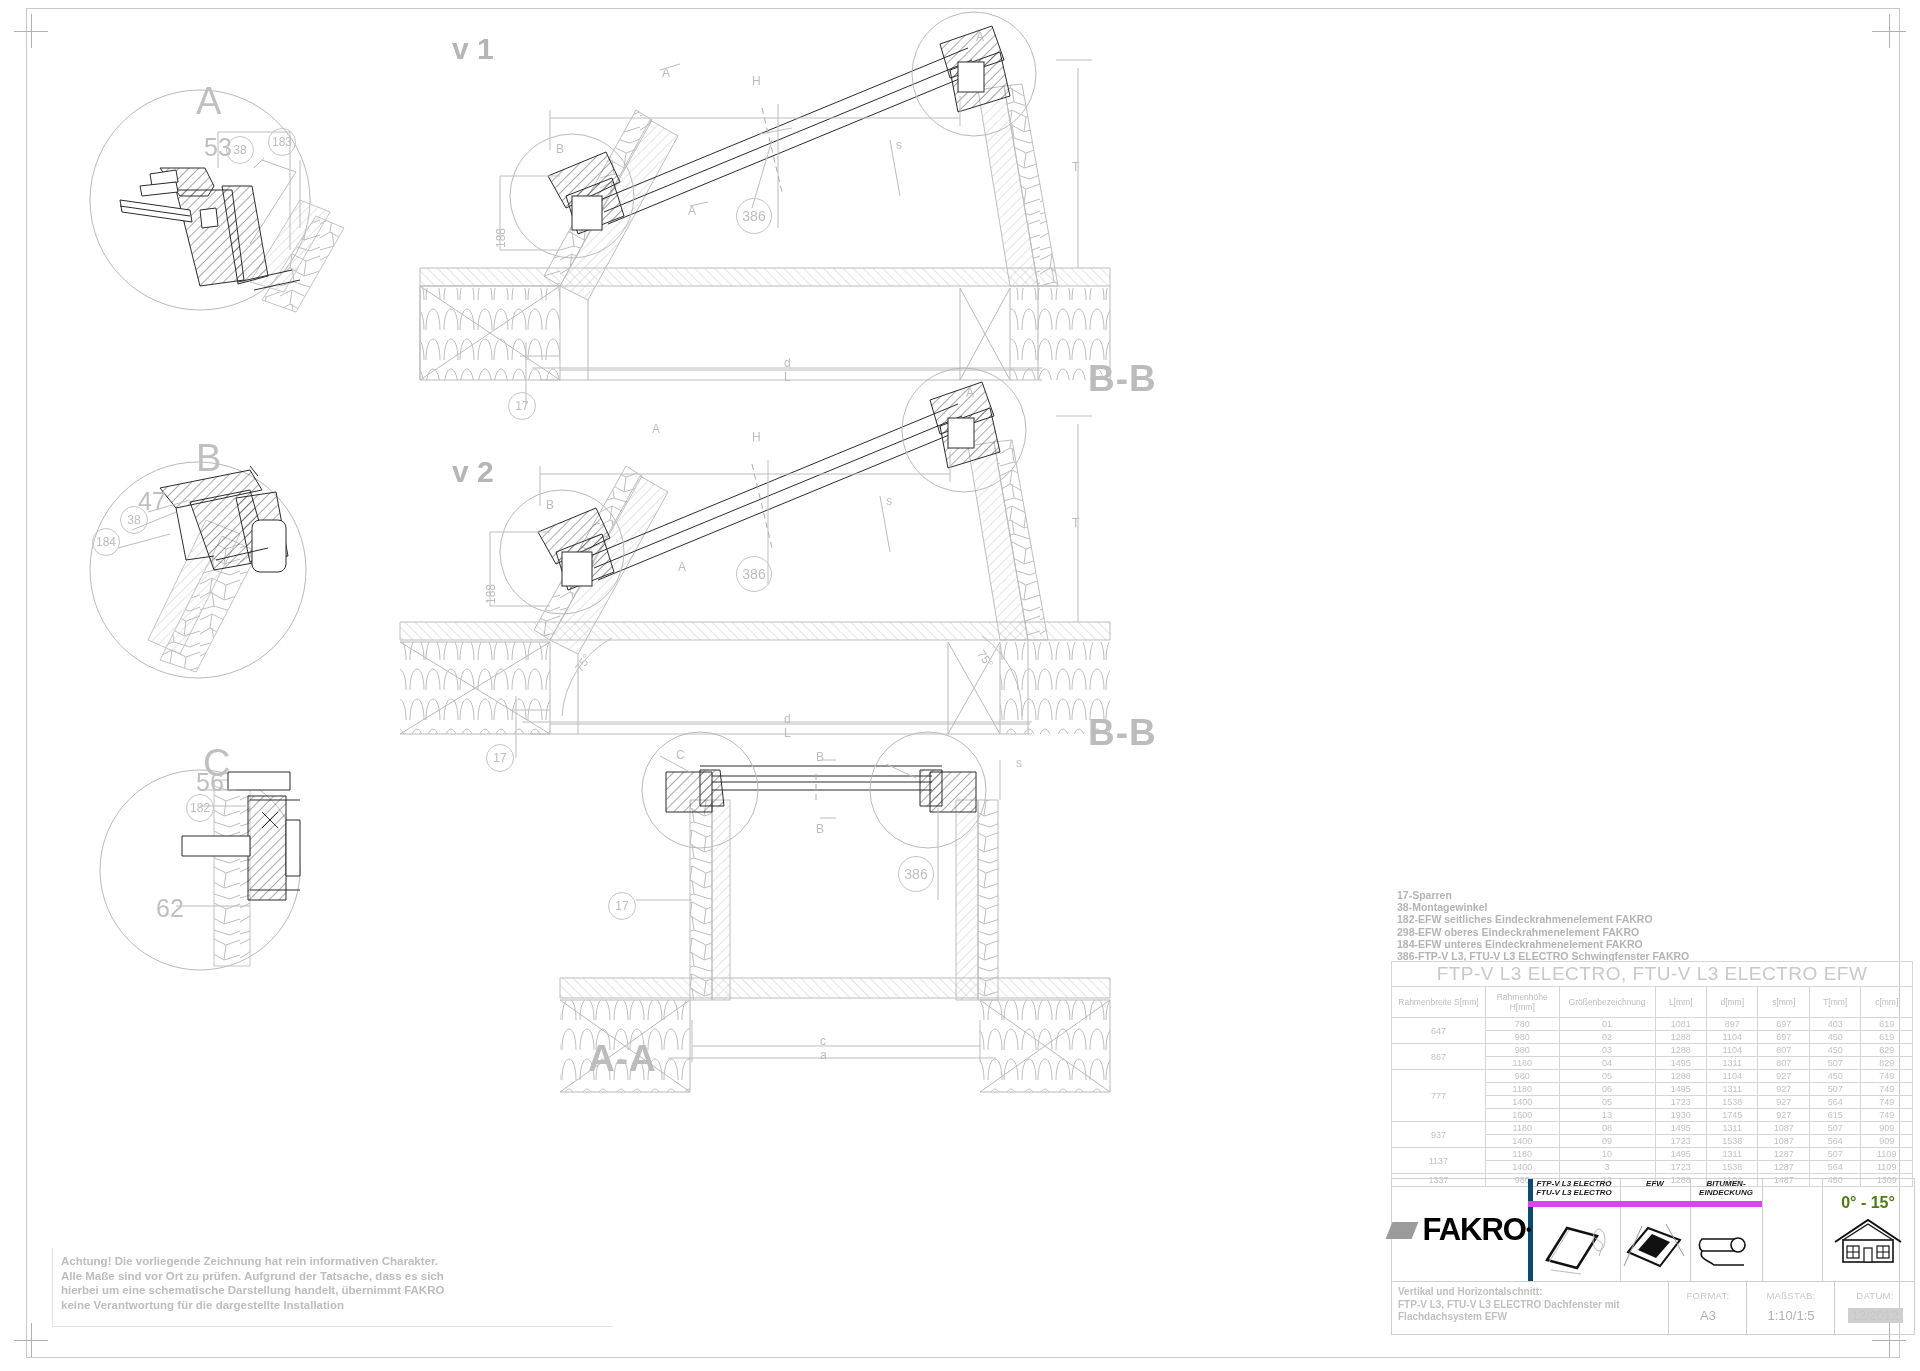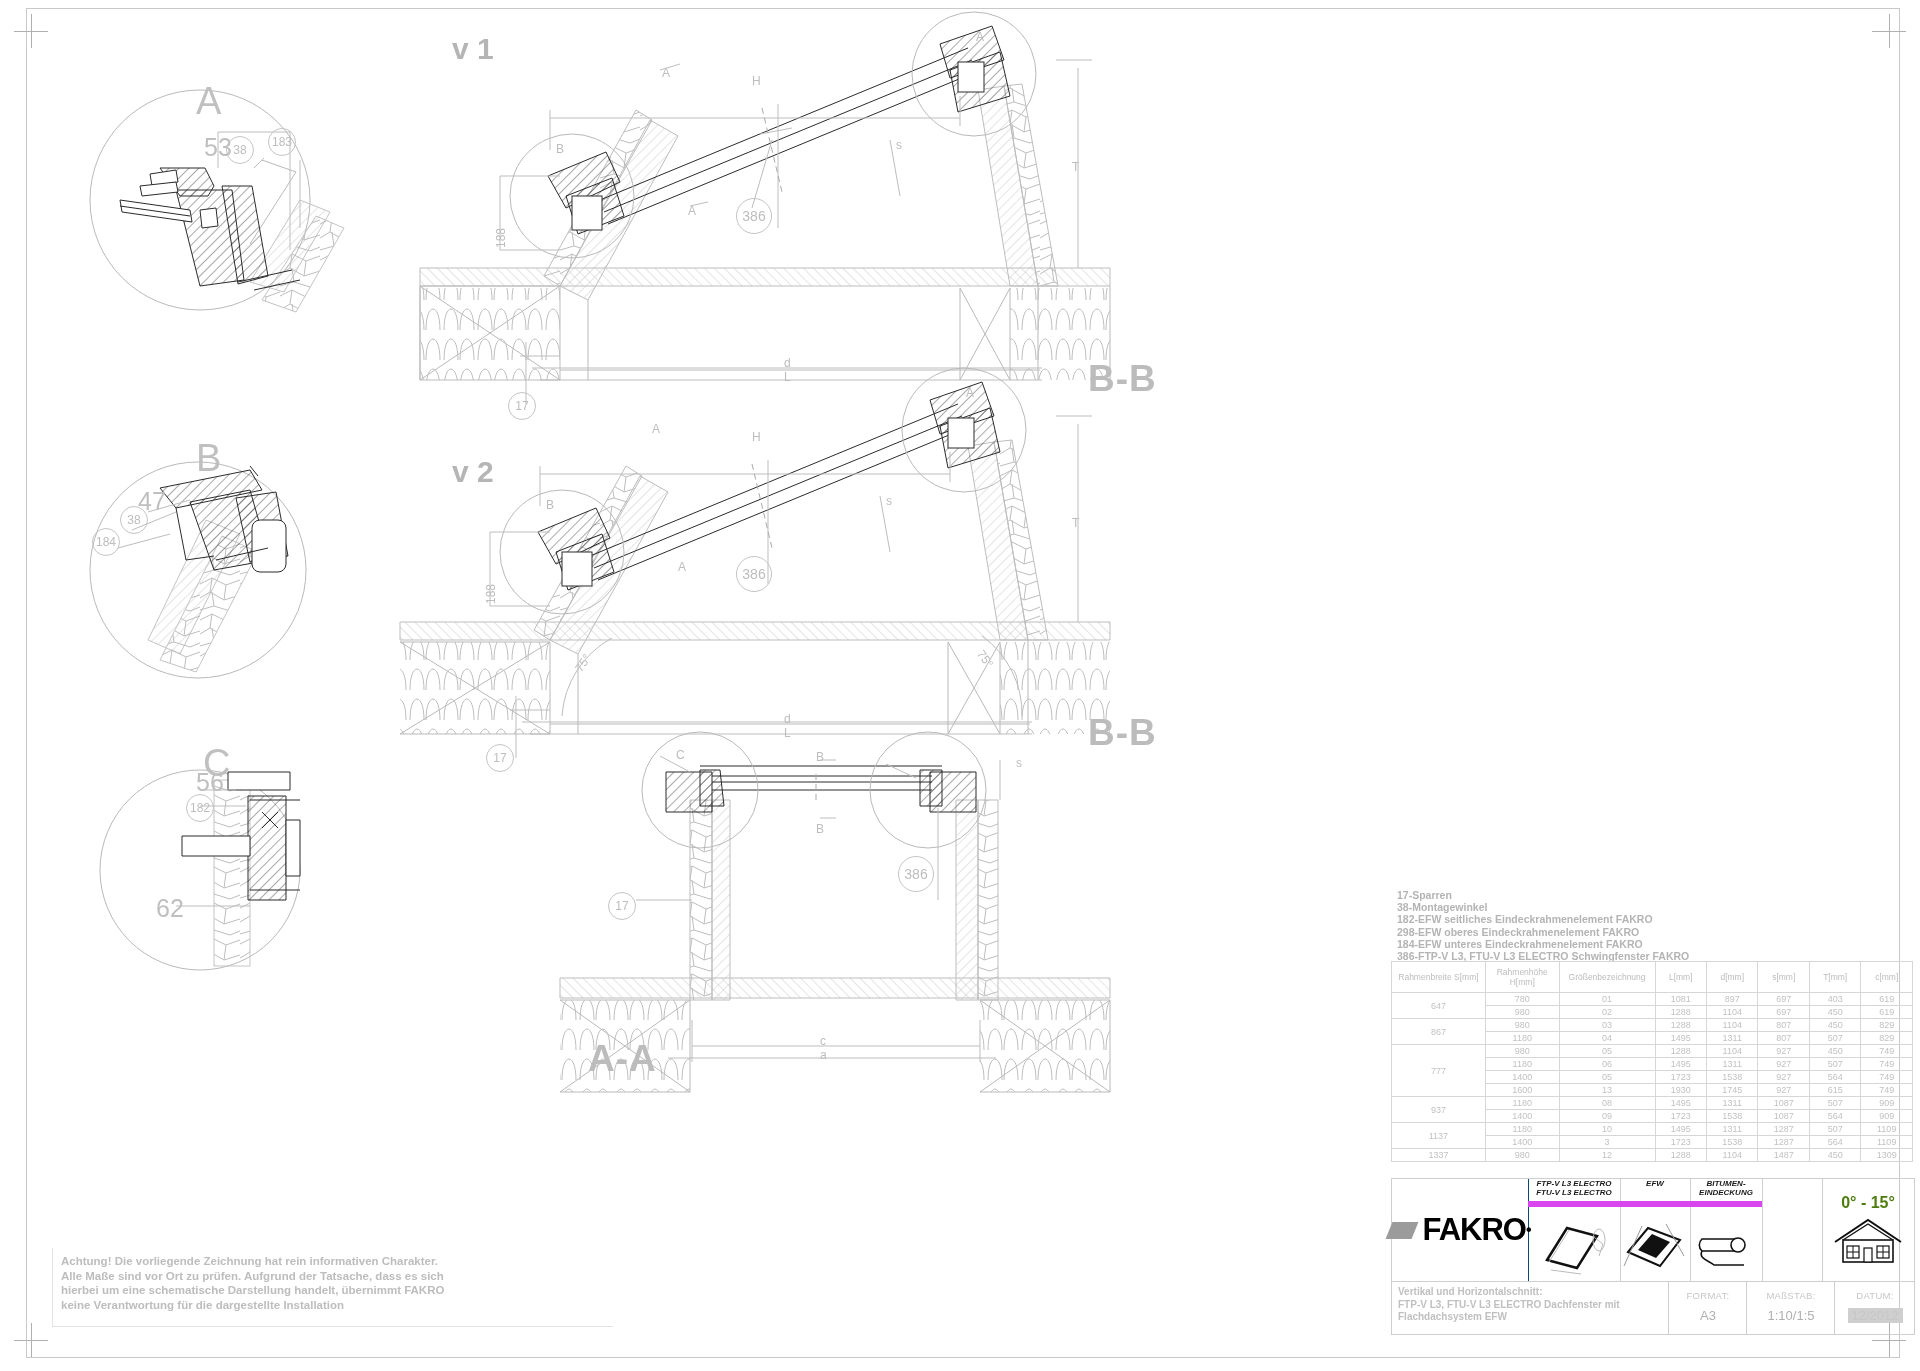--- a/index.html
+++ b/index.html
@@ -36,21 +36,21 @@
   
   .tblwrap{position:absolute;left:1391px;top:961px;width:522px;}
   table.spec{border-collapse:collapse;width:522px;font-size:9px;color:#c2c2c2;}
   table.spec td,table.spec th{border:1px solid #d6d6d6;text-align:center;padding:1px 0;font-weight:400;}
   .tbltitle{font-size:19px;color:#c9c9c9;text-align:center;letter-spacing:.5px;border:1px solid #d6d6d6;border-bottom:none;padding:1px 0;}
   .hdr td{height:28px;font-size:8.5px;line-height:10px;color:#bcbcbc;}
 
   
   .titleblock{position:absolute;left:1391px;top:1178px;width:522px;height:155px;border:1px solid #cfcfcf;}
   .tb-top{position:absolute;left:0;top:0;width:522px;height:102px;}
-  .tb-logo{position:absolute;left:0;top:0;width:136px;height:102px;border-right:1px solid #0c4a6e;
+  .tb-logo{position:absolute;left:0;top:0;width:136px;height:102px;border-right:5px solid #0c4a6e;
            display:flex;align-items:center;justify-content:center;}
   .fakro{font-size:31px;font-weight:800;color:#000;letter-spacing:-1px;display:flex;align-items:center;}
   .fakro .slash{display:inline-block;width:26px;height:17px;background:#9b9b9b;
                 transform:skewX(-22deg);margin-right:7px;}
   .tb-cell{position:absolute;top:0;height:102px;border-right:1px solid #cfcfcf;}
   .tb-ch{height:22px;border-bottom:6px solid #d946ef;display:flex;align-items:flex-start;justify-content:center;
          font-size:8px;font-weight:800;color:#1a1a1a;text-align:center;line-height:9px;font-style:italic;}
   .tb-cb{height:79px;display:flex;align-items:center;justify-content:center;}
   .tb-angle{position:absolute;left:430px;top:0;width:92px;height:102px;
             display:flex;flex-direction:column;align-items:center;justify-content:center;}
@@ -351,20 +351,21 @@
   <div class="legend">
     <div>17-Sparren</div>
     <div>38-Montagewinkel</div>
     <div>182-EFW seitliches Eindeckrahmenelement FAKRO</div>
     <div>298-EFW oberes Eindeckrahmenelement FAKRO</div>
     <div>184-EFW unteres Eindeckrahmenelement FAKRO</div>
     <div>386-FTP-V L3, FTU-V L3 ELECTRO Schwingfenster FAKRO</div>
   </div>
 
   <div class="tblwrap">
+    <div class="tbltitle">FTP-V L3 ELECTRO, FTU-V L3 ELECTRO EFW</div>
     <table class="spec">
       <tbody>
           <tr class="hdr">
         <td style="width:92px">Rahmenbreite S[mm]</td>
         <td style="width:72px">Rahmenhöhe H[mm]</td>
         <td style="width:94px">Größenbezeichnung</td>
         <td style="width:50px">L[mm]</td>
         <td style="width:50px">d[mm]</td>
         <td style="width:50px">s[mm]</td>
         <td style="width:50px">T[mm]</td>

